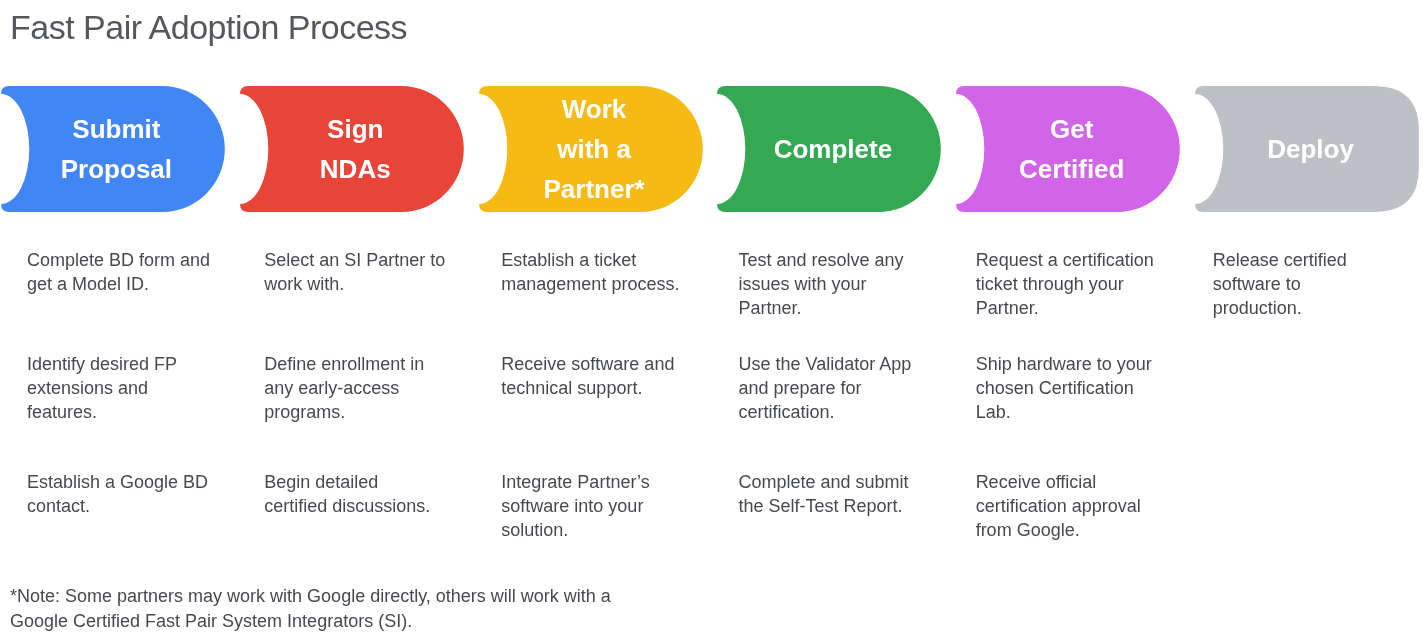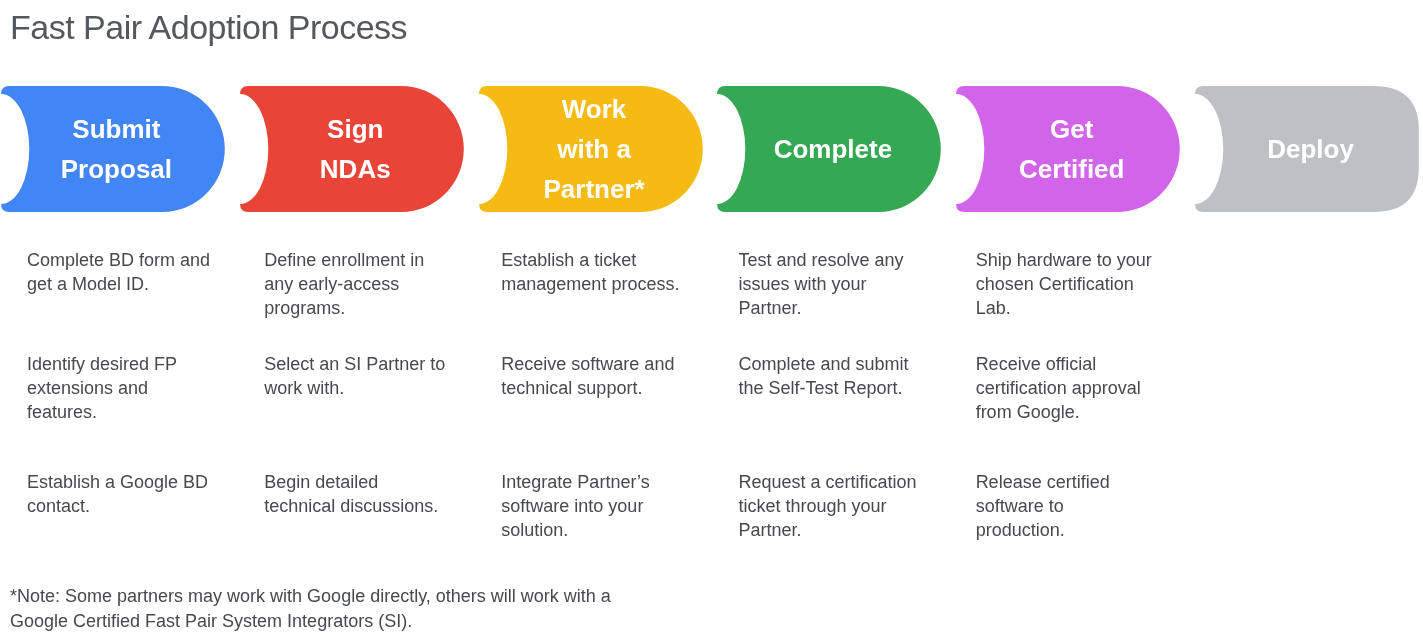--- a/index.html
+++ b/index.html
@@ -149,39 +149,42 @@
 
   <div class="steps-grid">
     <div class="step-item">Complete BD form and
 get a Model ID.</div>
     <div class="step-item">Identify desired FP
 extensions and
 features.</div>
     <div class="step-item">Establish a Google BD
 contact.</div>
 
+    <div class="step-item">Select an SI Partner to
+work with.</div>
     <div class="step-item">Define enrollment in
 any early-access
 programs.</div>
-    <div class="step-item">Select an SI Partner to
-work with.</div>
 
     <div class="step-item">Begin detailed
-technical discussions.</div>
+certified discussions.</div>
     <div class="step-item">Establish a ticket
 management process.</div>
     <div class="step-item">Receive software and
 technical support.</div>
 
     <div class="step-item">Integrate Partner’s
 software into your
 solution.</div>
     <div class="step-item">Test and resolve any
 issues with your
 Partner.</div>
+    <div class="step-item">Use the Validator App
+and prepare for
+certification.</div>
 
     <div class="step-item">Complete and submit
 the Self-Test Report.</div>
     <div class="step-item">Request a certification
 ticket through your
 Partner.</div>
     <div class="step-item">Ship hardware to your
 chosen Certification
 Lab.</div>
 

